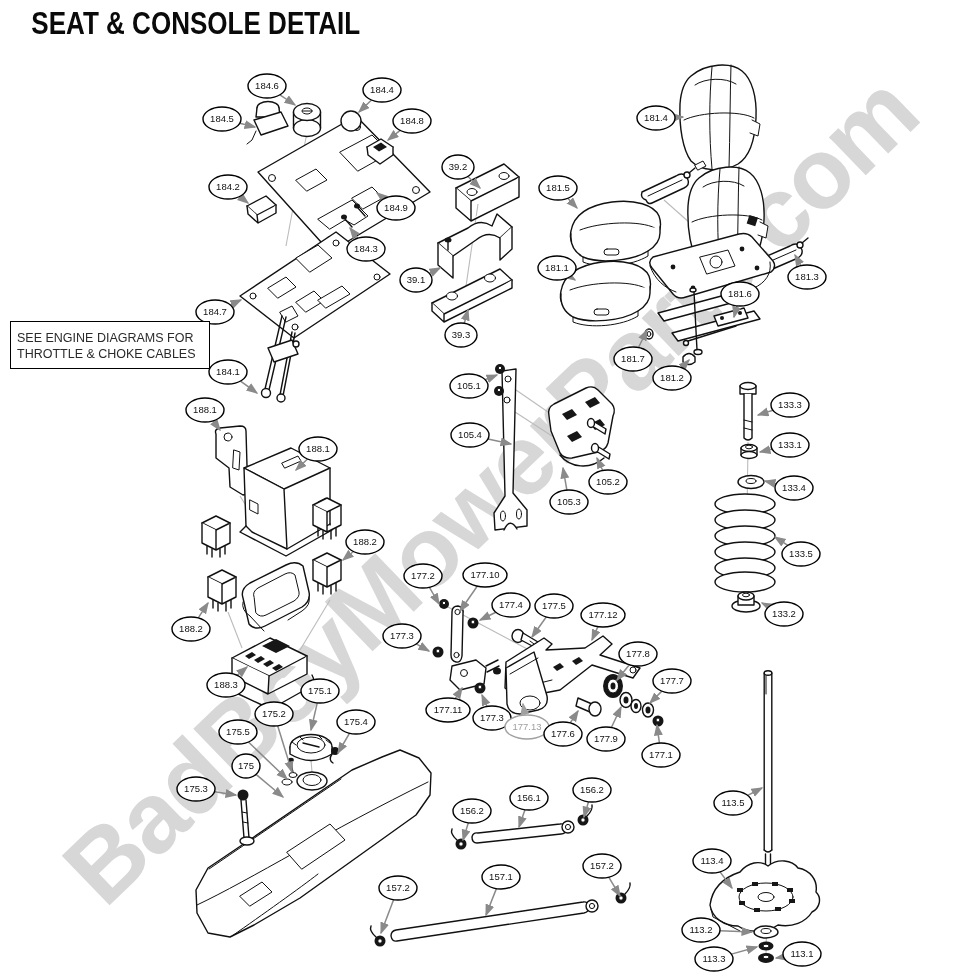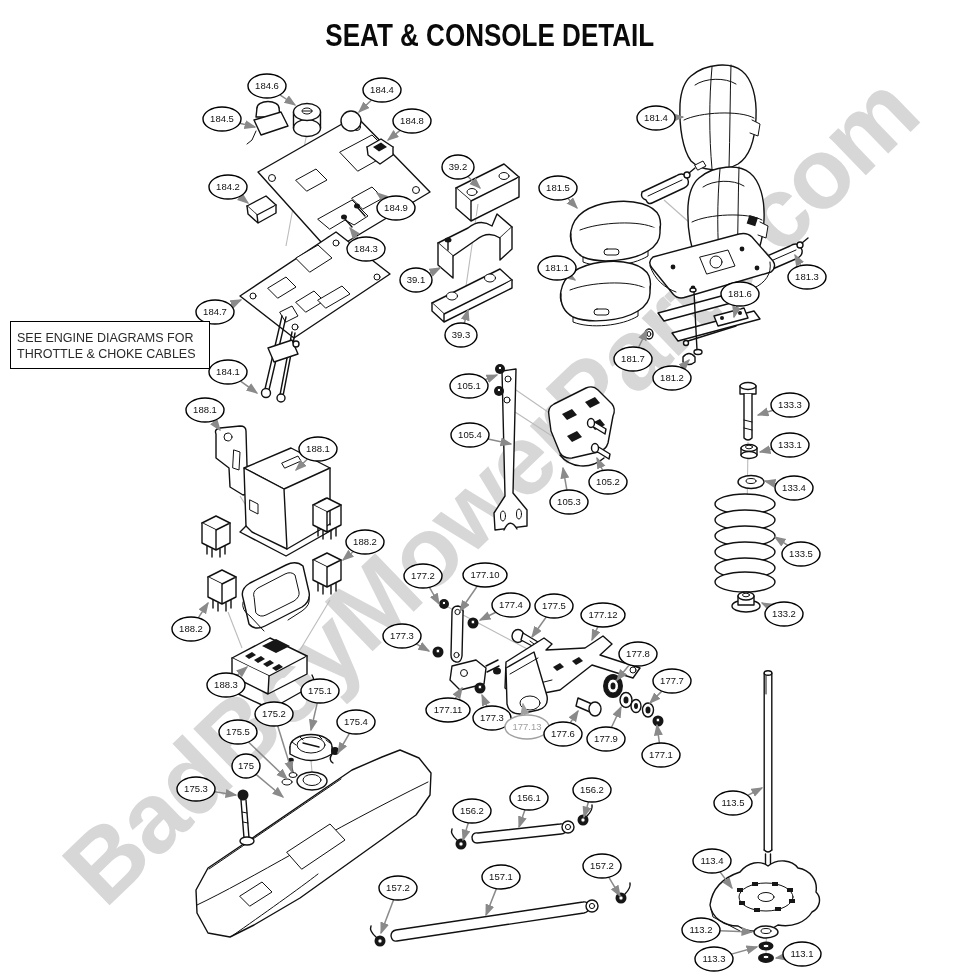--- a/index.html
+++ b/index.html
@@ -3,21 +3,21 @@
 <meta charset="utf-8">
 <style>
   html,body{margin:0;padding:0;background:#fff;}
   body{width:980px;height:980px;position:relative;overflow:hidden;
        font-family:"Liberation Sans", sans-serif;}
   .page{position:absolute;inset:0;}
   .watermark{position:absolute;left:50%;top:50%;
       transform:translate(-50%,-50%) rotate(-44deg);
       font-size:100px;font-weight:bold;white-space:nowrap;
       color:#d7d7d7;letter-spacing:-2px;z-index:1;pointer-events:none;}
-  .title{position:absolute;top:18px;left:0;width:100%;text-align:center;z-index:3;}
+  .title{position:absolute;top:6px;left:0;width:100%;z-index:3;}
   .title span{display:inline-block;transform:scaleX(.84);
       font-size:31px;font-weight:800;letter-spacing:0px;color:#0a0a0a;}
   #diagram{position:absolute;inset:0;z-index:2;}
   .note-box{position:absolute;left:10px;top:321px;width:186px;z-index:3;
       border:1.3px solid #000;background:#fff;padding:8px 6px 5px 6px;
       font-size:12.5px;line-height:1.3;color:#2a2a2a;}
   
   #diagram .p{stroke:#111;stroke-width:1.4;fill:#fff;stroke-linejoin:round;stroke-linecap:round;}
   #diagram .fn{fill:none;}
   #diagram .fd{fill:#161616;}

